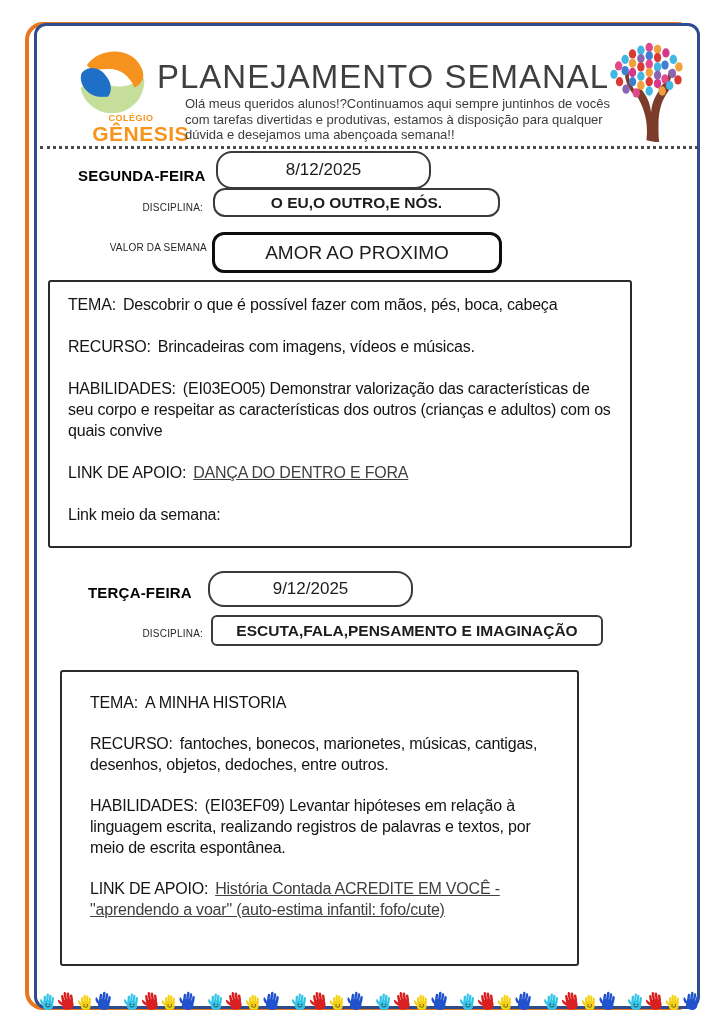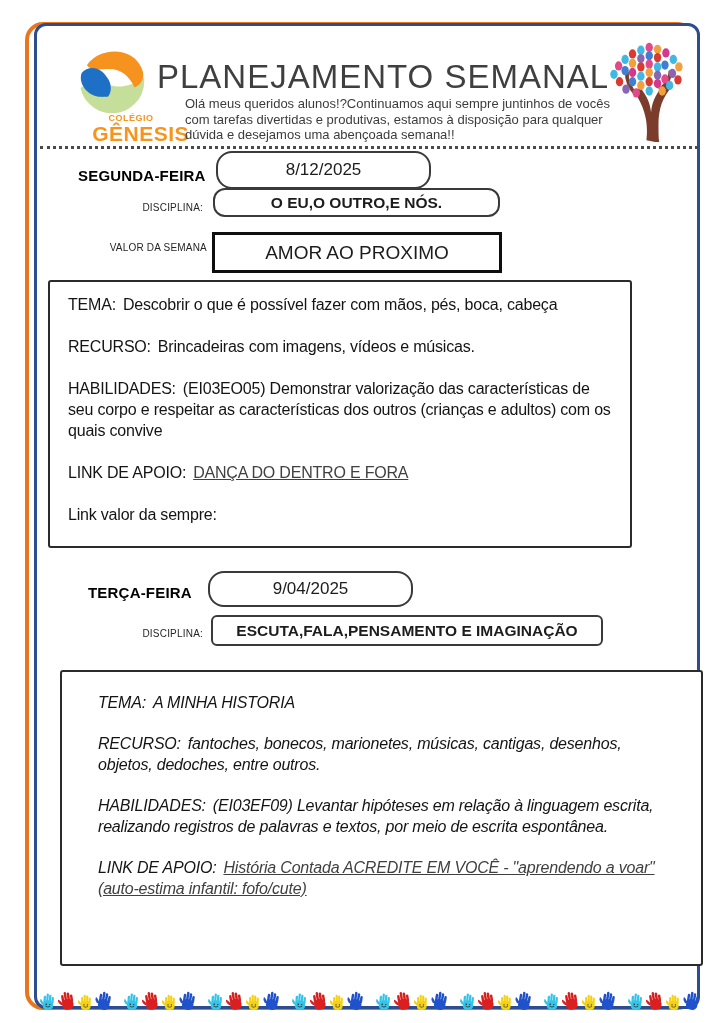--- a/index.html
+++ b/index.html
@@ -32,34 +32,34 @@
   .day-label { position:absolute; font-size:15px; font-weight:bold; color:#000; letter-spacing:.2px; }
   .small-label { position:absolute; font-size:10px; color:#262626; letter-spacing:.2px; text-align:right; }
   .field-box { position:absolute; background:#fff; border:2px solid #3a3a3a; border-radius:16px;
     text-align:center; color:#1c1c1c; }
 
   .mon-day-label { left:28px; top:141px;margin-left:13px; }
   .mon-date-box { left:179px; top:125px; width:215px; height:38px; font-size:17px; line-height:34px; }
   .mon-disc-label { left:74px; top:176px; width:92px; }
   .mon-disc-box { left:176px; top:162px; width:287px; height:29px; font-size:15.5px; font-weight:bold; line-height:25px; border-radius:12px; }
   .mon-valor-label { left:70px; top:216px; width:100px; }
-  .mon-valor-box { left:175px; top:206px; width:290px; height:41px; font-size:19px; line-height:35px; border:3.5px solid #0e0e0e; border-radius:0; }
+  .mon-valor-box { left:175px; top:206px; width:290px; height:41px; font-size:19px; line-height:35px; border:3.5px solid #0e0e0e; border-radius:12px; }
 
   .tue-day-label { left:51px; top:558px; }
   .tue-date-box { left:171px; top:545px; width:205px; height:36px; font-size:17px; line-height:32px; }
   .tue-disc-label { left:74px; top:602px; width:92px; }
   .tue-disc-box { left:174px; top:589px; width:392px; height:31px; font-size:15.5px; font-weight:bold; line-height:27px; border-radius:6px; }
 
   
   .content-box { position:absolute; background:#fff; border:2px solid #2b2b2b; border-radius:3px;
     font-size:16px; line-height:21px; color:#141414; letter-spacing:-.2px; overflow:hidden; }
   .content-box p { margin:21px 0; }
   .box1 { left:11px; top:254px; width:584px; height:268px; padding:6px 18px 0 18px; }
   .box1 p:first-child { margin-top:6px; }
-  .box2 { left:23px; top:644px; width:643px; height:296px; padding:0 36px;font-style:italic; }
+  .box2 { left:23px; top:644px; width:519px; height:296px; padding:0 28px; }
   .box2 p:first-child { margin-top:20px; }
   .box2 p { margin:20px 0; }
   .inline-label { margin-right:7px; }
   a.doc-link { color:#404040; text-decoration:underline; cursor:pointer; }
 
   
   .handprints { position:absolute; left:36px; top:950px; width:594px; height:36px;
     display:flex; align-items:flex-end; justify-content:center; }
   .hand { display:block; flex:0 0 auto; margin:0 1px; }
   .hand-cyan { width:16px; height:20px; transform:rotate(5deg); }
@@ -185,26 +185,26 @@
       <p>
         <span class="inline-label">RECURSO:</span><span>Brincadeiras com imagens, vídeos e músicas.</span>
       </p>
       <p>
         <span class="inline-label">HABILIDADES:</span><span>(EI03EO05) Demonstrar valorização das características de seu corpo e respeitar as características dos outros (crianças e adultos) com os quais convive</span>
       </p>
       <p>
         <span class="inline-label">LINK DE APOIO:</span><a class="doc-link">DANÇA DO DENTRO E FORA</a>
       </p>
       <p>
-        <span>Link valor da sempre:</span>
+        <span>Link meio da semana:</span>
       </p>
     </div>
 
     <span class="day-label tue-day-label">TERÇA-FEIRA</span>
-    <div class="field-box tue-date-box">9/04/2025</div>
+    <div class="field-box tue-date-box">9/12/2025</div>
 
     <span class="small-label tue-disc-label">DISCIPLINA:</span>
     <div class="field-box tue-disc-box">ESCUTA,FALA,PENSAMENTO E IMAGINAÇÃO</div>
 
     <div class="content-box box2">
       <p>
         <span class="inline-label">TEMA:</span><span>A MINHA HISTORIA</span>
       </p>
       <p>
         <span class="inline-label">RECURSO:</span><span>fantoches, bonecos, marionetes, músicas, cantigas, desenhos, objetos, dedoches, entre outros.</span>

